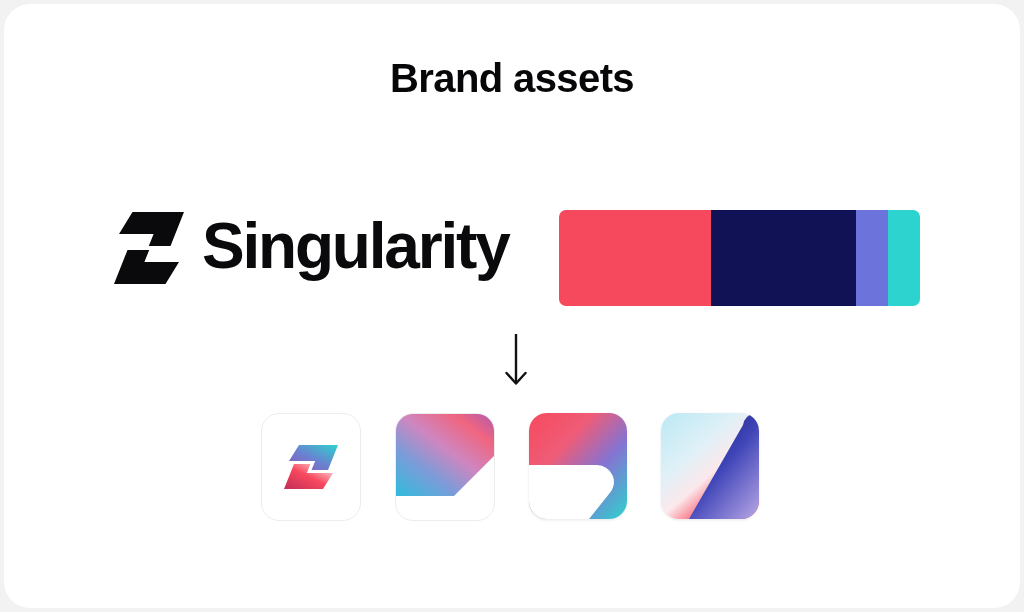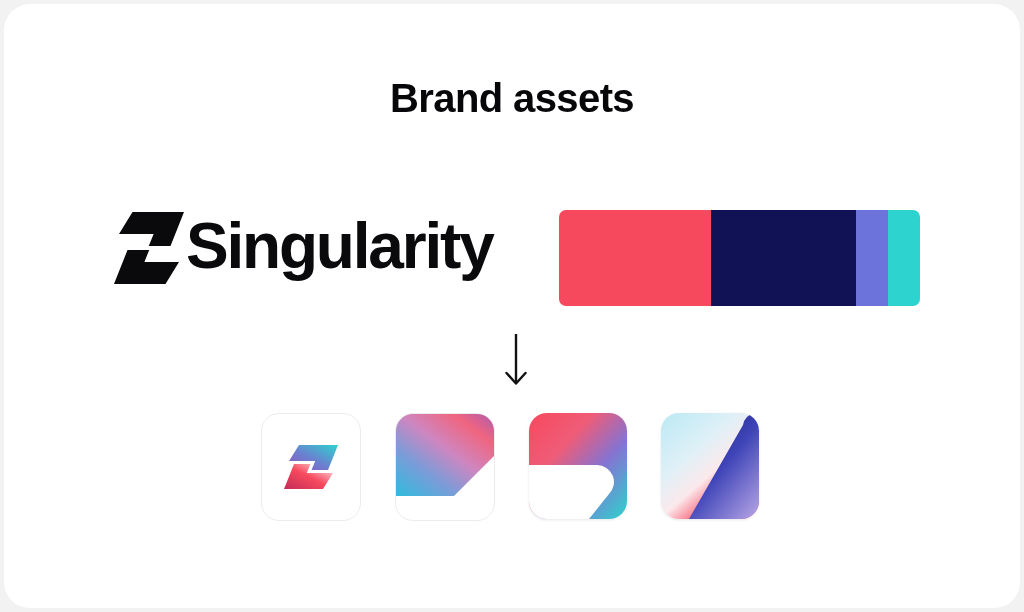--- a/index.html
+++ b/index.html
@@ -37,30 +37,30 @@
     position: absolute;
     left: 0;
     top: 52px;
     width: 100%;
     text-align: center;
     font-size: 40px;
     font-weight: 700;
     letter-spacing: -0.6px;
     color: #07070a;
     line-height: 1.1;
-    margin-top: 20px;
   }
 
   
   .logo-row {
     position: absolute;
     left: 108px;
     top: 206px;
     display: flex;
     align-items: center;
+    gap: 16px;
   }
 
   .logo-mark {
     width: 74px;
     height: 76px;
     flex: 0 0 auto;
   }
 
   .wordmark {
     font-size: 64px;

